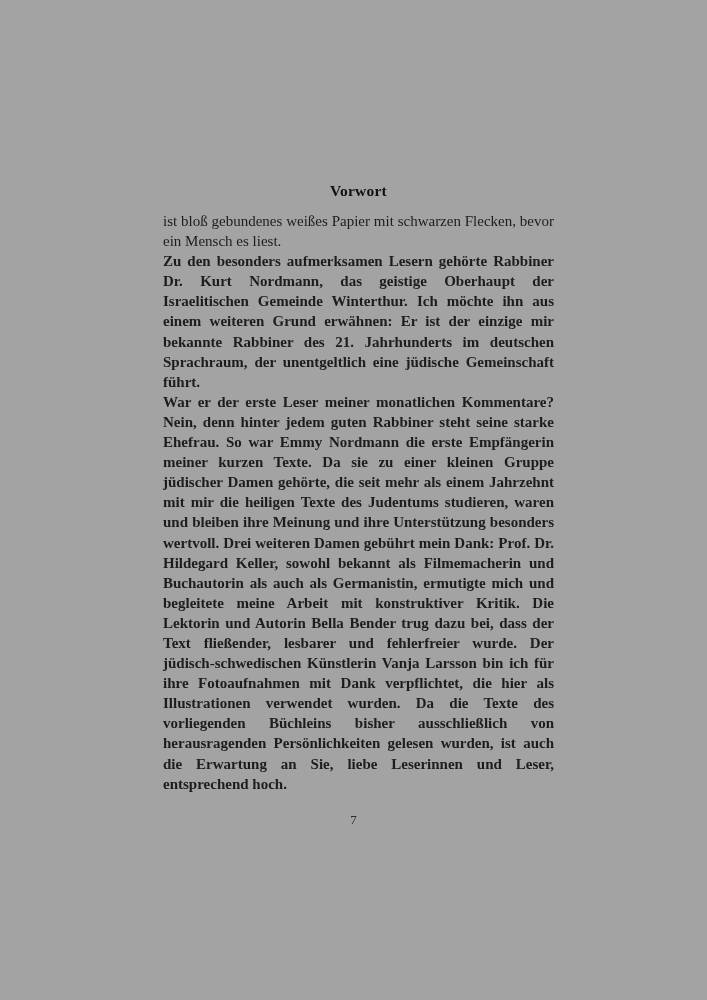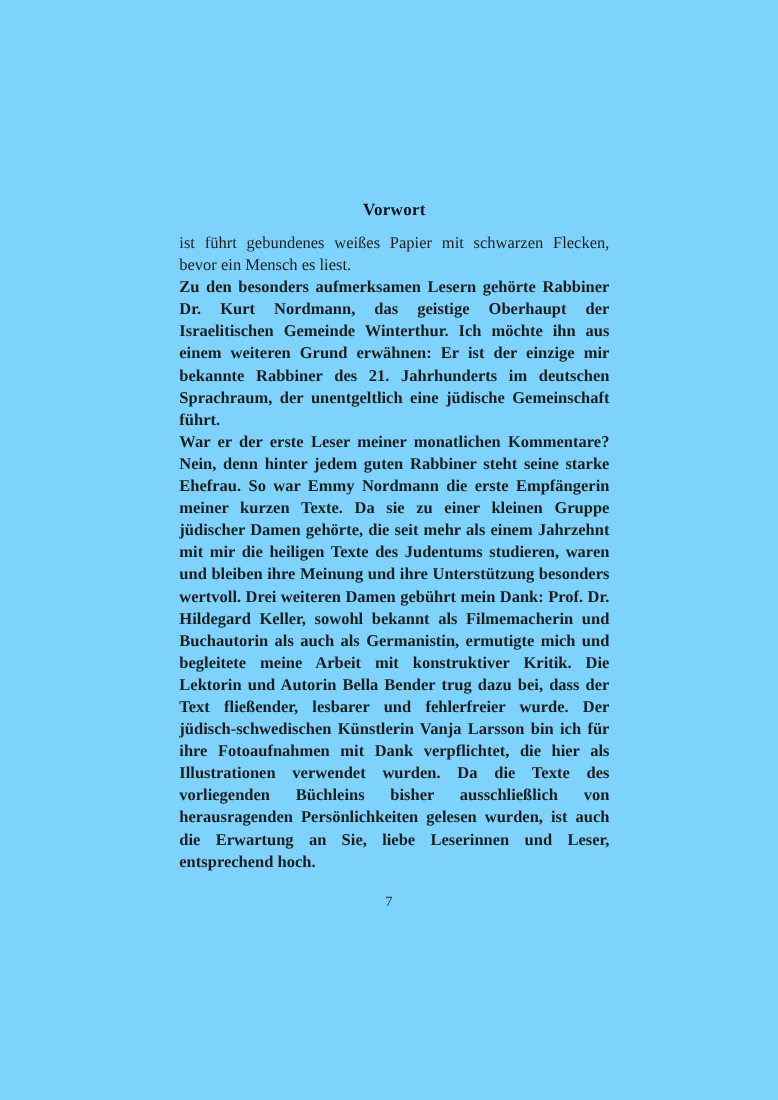--- a/index.html
+++ b/index.html
@@ -15,21 +15,21 @@
     color: #1a1a1a;
     overflow: hidden;
   }
 
   .page {
     position: absolute;
     top: 0;
     left: 0;
     width: 707px;
     height: 1000px;
-    background: #7dd3fc;
+    background: #a3a3a3;
   }
 
   .text-column {
     position: absolute;
     left: 163px;
     top: 182px;
     width: 391px;
   }
 
   .chapter-title {
@@ -69,21 +69,21 @@
 </style>
 </head>
 <body>
 
 <div class="page">
 
   <div class="text-column">
 
     <h1 class="chapter-title">Vorwort</h1>
 
-    <p class="body-text">ist führt gebundenes weißes Papier mit schwarzen Flecken, bevor ein Mensch es liest.</p>
+    <p class="body-text">ist bloß gebundenes weißes Papier mit schwarzen Flecken, bevor ein Mensch es liest.</p>
 
     <p class="body-text">Zu den besonders aufmerksamen Lesern gehörte Rabbiner Dr. Kurt Nordmann, das geistige Oberhaupt der Israelitischen Gemeinde Winterthur. Ich möchte ihn aus einem weiteren Grund erwähnen: Er ist der einzige mir bekannte Rabbiner des 21. Jahrhunderts im deutschen Sprachraum, der unentgeltlich eine jüdische Gemeinschaft führt.</p>
 
     <p class="body-text">War er der erste Leser meiner monatlichen Kommentare? Nein, denn hinter jedem guten Rabbiner steht seine starke Ehefrau. So war Emmy Nordmann die erste Empfängerin meiner kurzen Texte. Da sie zu einer kleinen Gruppe jüdischer Damen gehörte, die seit mehr als einem Jahrzehnt mit mir die heiligen Texte des Judentums studieren, waren und bleiben ihre Meinung und ihre Unterstützung besonders wertvoll. Drei weiteren Damen gebührt mein Dank: Prof. Dr. Hildegard Keller, sowohl bekannt als Filmemacherin und Buchautorin als auch als Germanistin, ermutigte mich und begleitete meine Arbeit mit konstruktiver Kritik. Die Lektorin und Autorin Bella Bender trug dazu bei, dass der Text fließender, lesbarer und fehlerfreier wurde. Der jüdisch-schwedischen Künstlerin Vanja Larsson bin ich für ihre Fotoaufnahmen mit Dank verpflichtet, die hier als Illustrationen verwendet wurden. Da die Texte des vorliegenden Büchleins bisher ausschließlich von herausragenden Persönlichkeiten gelesen wurden, ist auch die Erwartung an Sie, liebe Leserinnen und Leser, entsprechend hoch.</p>
 
   </div>
 
   <div class="folio">7</div>
 
 </div>

